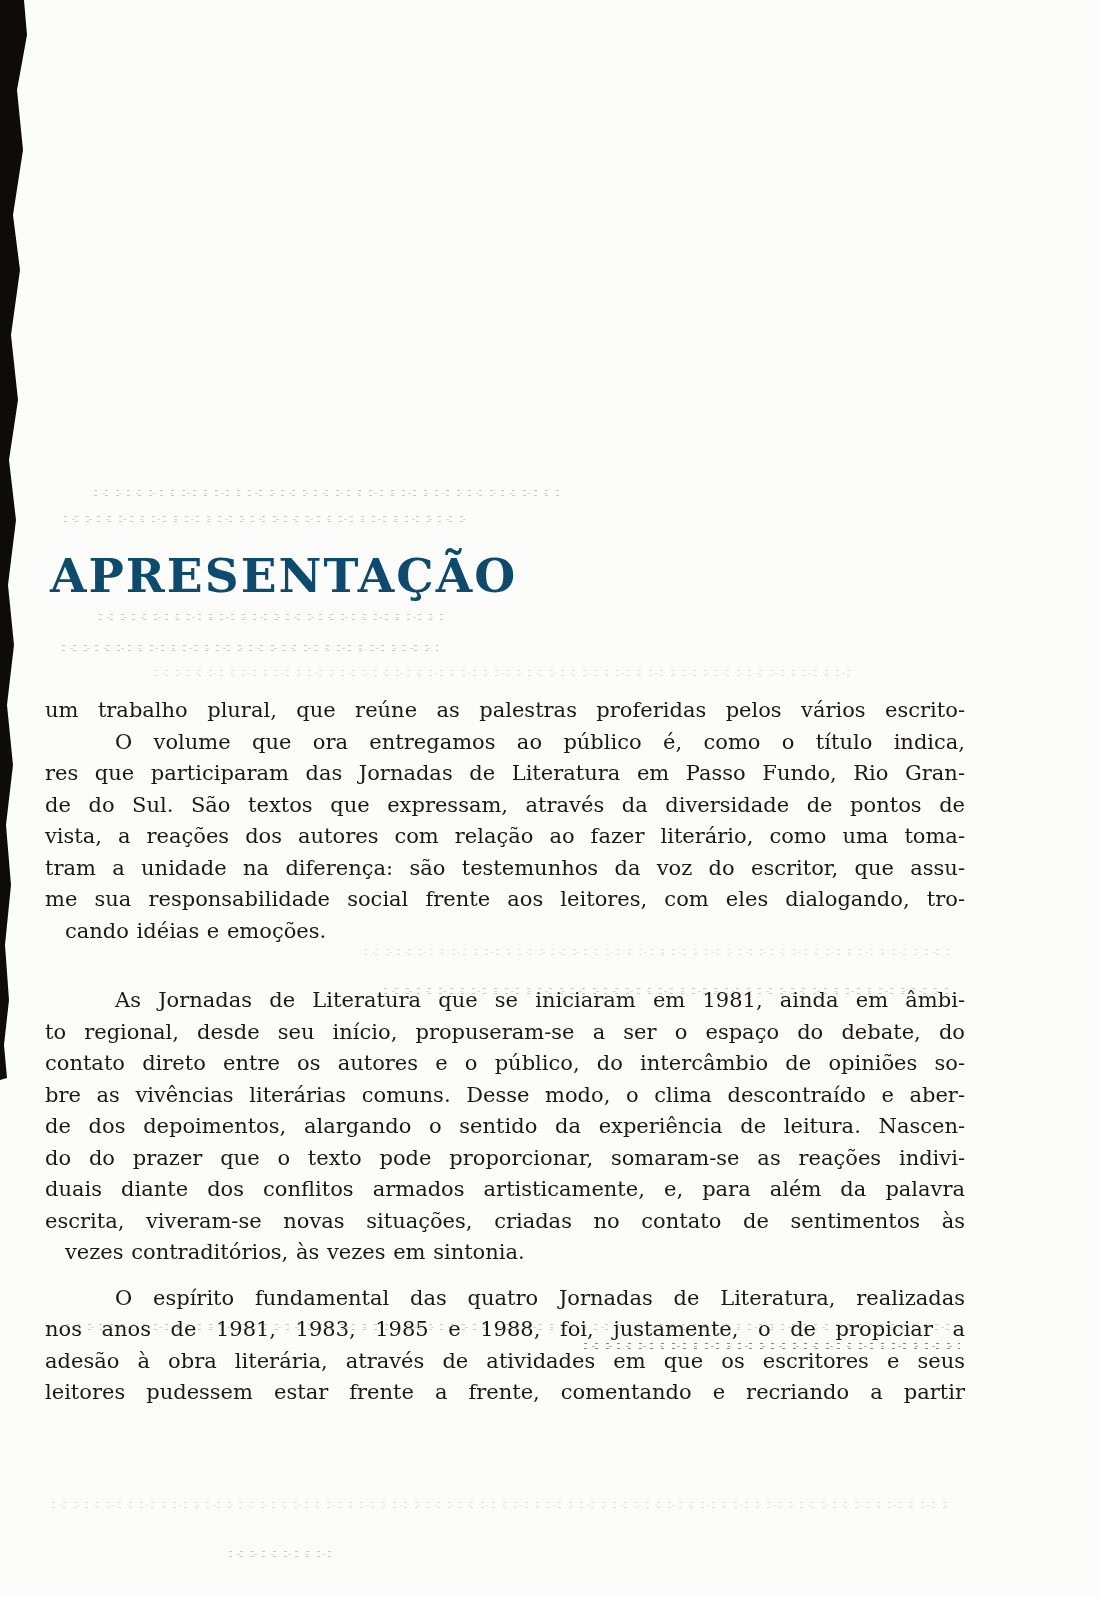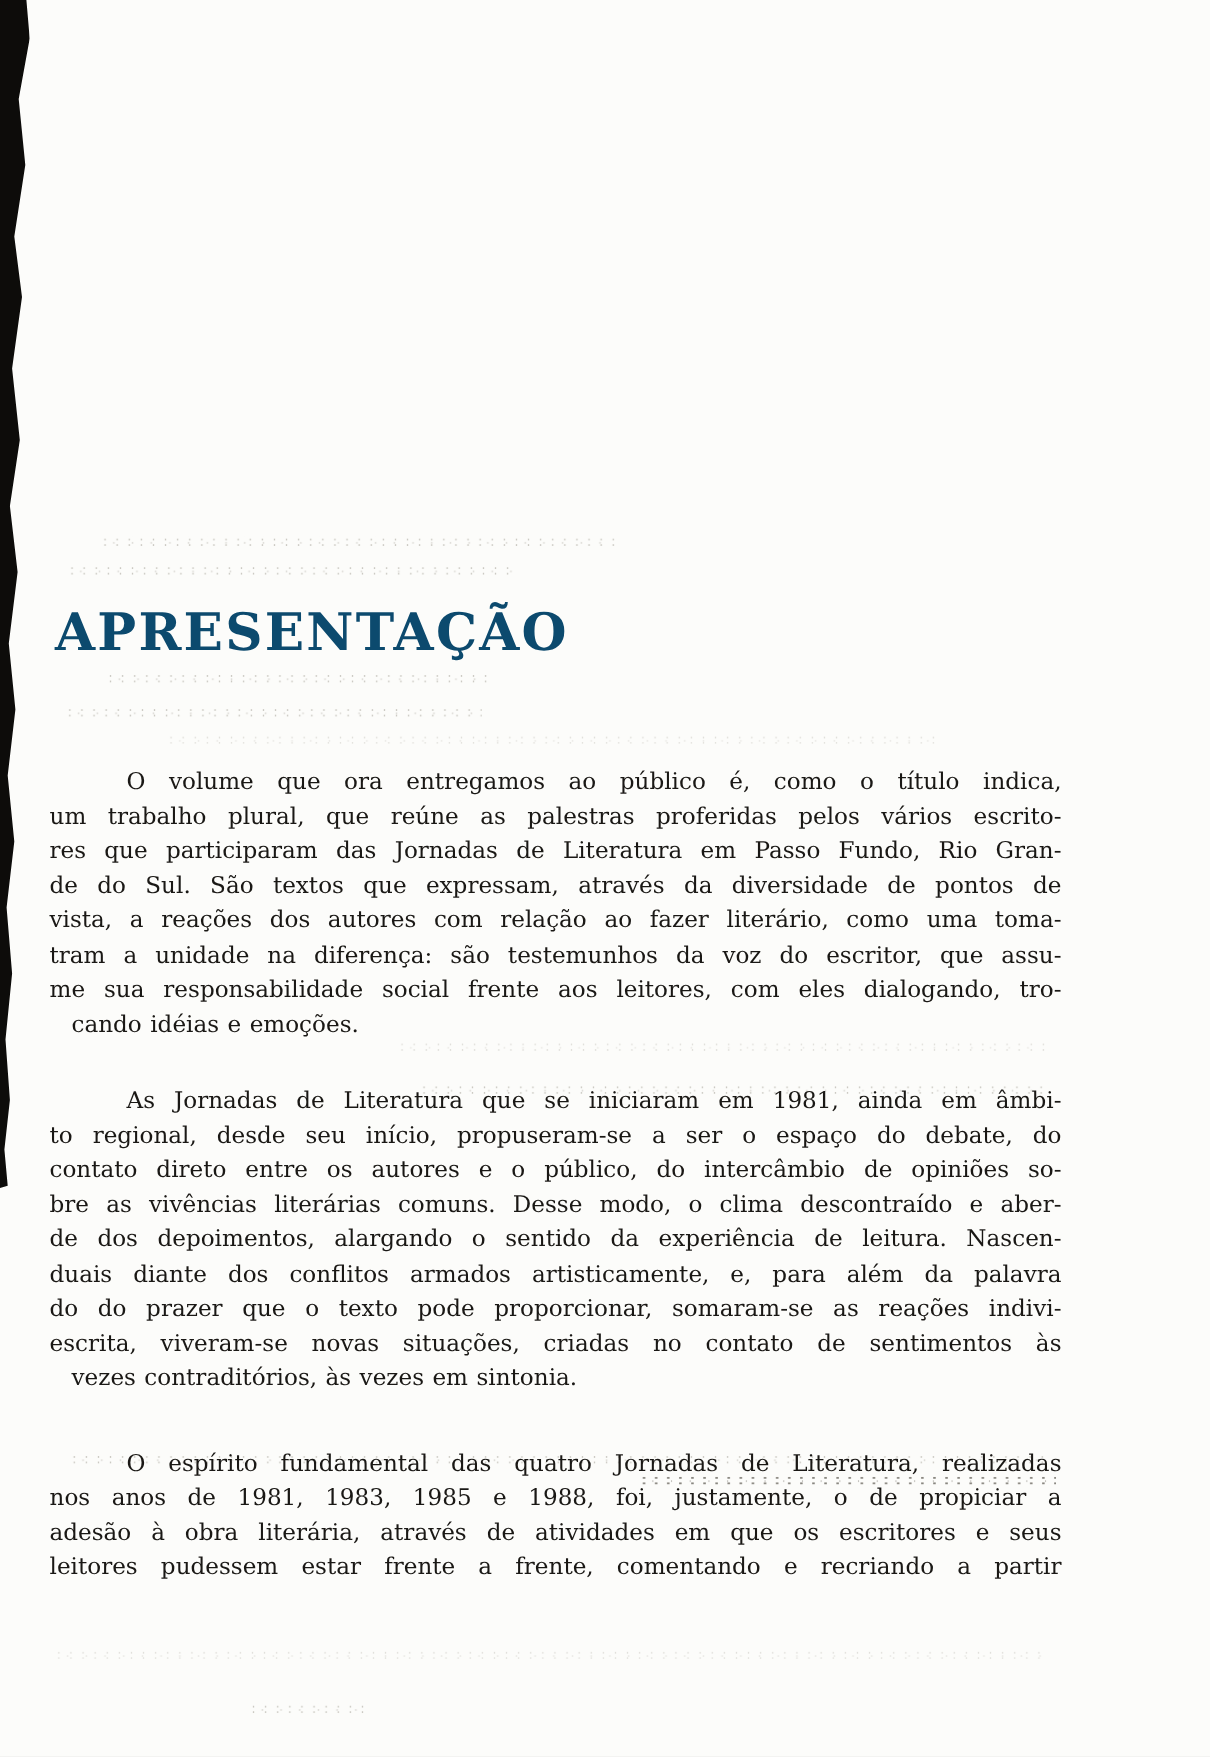--- a/index.html
+++ b/index.html
@@ -46,21 +46,21 @@
     font-size:47px;font-weight:700;letter-spacing:2px;
     color:#0c4a6e;white-space:nowrap;
   }
   .body-text{
     position:absolute;left:45px;top:695px;width:920px;
     font-size:21px;line-height:31.5px;
     text-rendering:optimizeLegibility;
   }
   .paragraph{margin:0;}
   .paragraph + .paragraph{margin-top:38px;}
-  .paragraph:nth-child(3){margin-top:46px;}
+  .paragraph:nth-child(3){margin-top:14px;}
   .line{
     text-align:justify;
     text-align-last:justify;
     word-spacing:1px;
   }
   .line.first{text-indent:70px;}
   .line.last{text-align-last:left;margin-left:20px;}
 </style>
 </head>
 <body>
@@ -78,37 +78,37 @@
   <div class="noise" style="left:380px;top:986px;width:570px;height:9px;"></div>
   <div class="noise" style="left:62px;top:1322px;width:890px;height:9px;"></div>
   <div class="noise dark" style="left:580px;top:1341px;width:380px;height:9px;"></div>
   <div class="noise faint" style="left:48px;top:1500px;width:900px;height:8px;"></div>
   <div class="noise" style="left:225px;top:1549px;width:110px;height:9px;"></div>
 
   <h1 class="title">APRESENTAÇÃO</h1>
 
   <div class="body-text">
     <div class="paragraph">
+        <div class="line">um trabalho plural, que reúne as palestras proferidas pelos vários escrito-</div>
         <div class="line first">O volume que ora entregamos ao público é, como o título indica,</div>
-        <div class="line">um trabalho plural, que reúne as palestras proferidas pelos vários escrito-</div>
         <div class="line">res que participaram das Jornadas de Literatura em Passo Fundo, Rio Gran-</div>
         <div class="line">de do Sul. São textos que expressam, através da diversidade de pontos de</div>
         <div class="line">vista, a reações dos autores com relação ao fazer literário, como uma toma-</div>
         <div class="line">tram a unidade na diferença: são testemunhos da voz do escritor, que assu-</div>
         <div class="line">me sua responsabilidade social frente aos leitores, com eles dialogando, tro-</div>
         <div class="line last">cando idéias e emoções.</div>
       </div>
     <div class="paragraph">
         <div class="line first">As Jornadas de Literatura que se iniciaram em 1981, ainda em âmbi-</div>
         <div class="line">to regional, desde seu início, propuseram-se a ser o espaço do debate, do</div>
         <div class="line">contato direto entre os autores e o público, do intercâmbio de opiniões so-</div>
         <div class="line">bre as vivências literárias comuns. Desse modo, o clima descontraído e aber-</div>
         <div class="line">de dos depoimentos, alargando o sentido da experiência de leitura. Nascen-</div>
+        <div class="line">do do prazer que o texto pode proporcionar, somaram-se as reações indivi-</div>
         <div class="line">duais diante dos conflitos armados artisticamente, e, para além da palavra</div>
-        <div class="line">do do prazer que o texto pode proporcionar, somaram-se as reações indivi-</div>
         <div class="line">escrita, viveram-se novas situações, criadas no contato de sentimentos às</div>
         <div class="line last">vezes contraditórios, às vezes em sintonia.</div>
       </div>
     <div class="paragraph">
         <div class="line first">O espírito fundamental das quatro Jornadas de Literatura, realizadas</div>
         <div class="line">nos anos de 1981, 1983, 1985 e 1988, foi, justamente, o de propiciar a</div>
         <div class="line">adesão à obra literária, através de atividades em que os escritores e seus</div>
         <div class="line">leitores pudessem estar frente a frente, comentando e recriando a partir</div>
       </div>
   </div>

